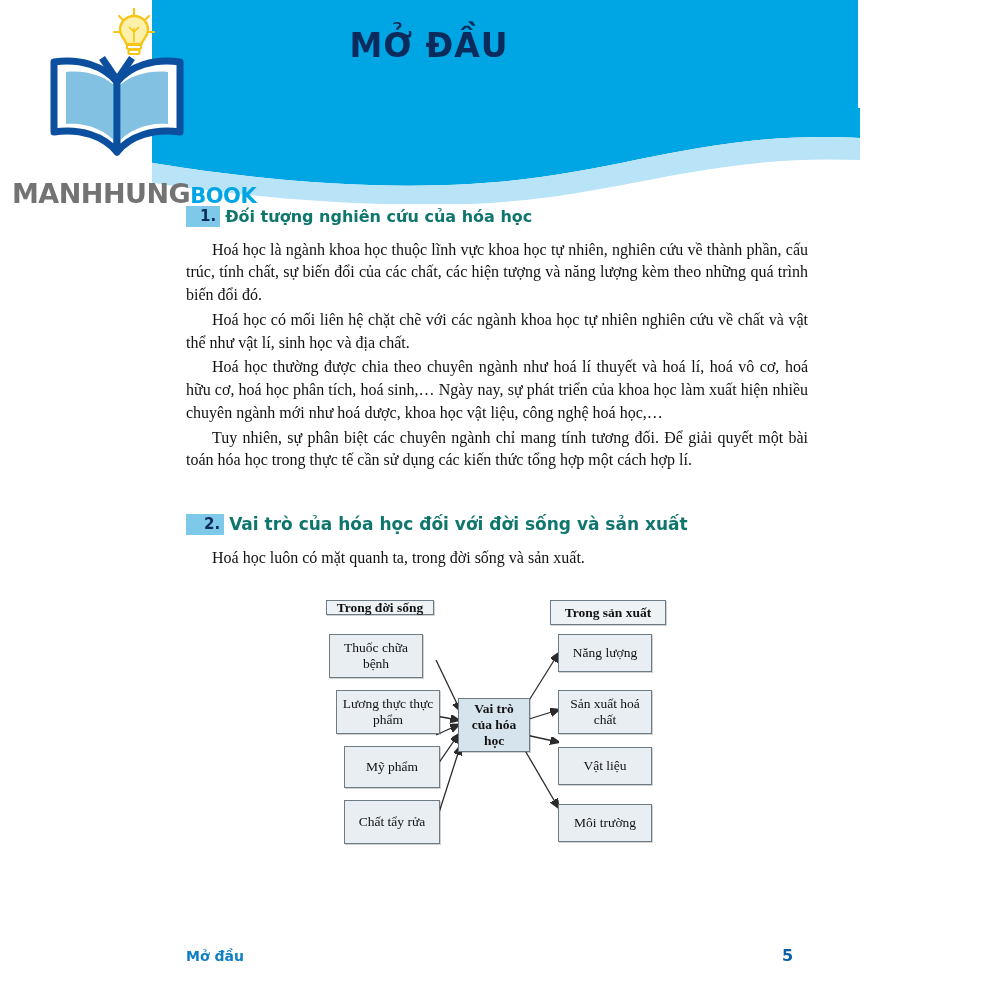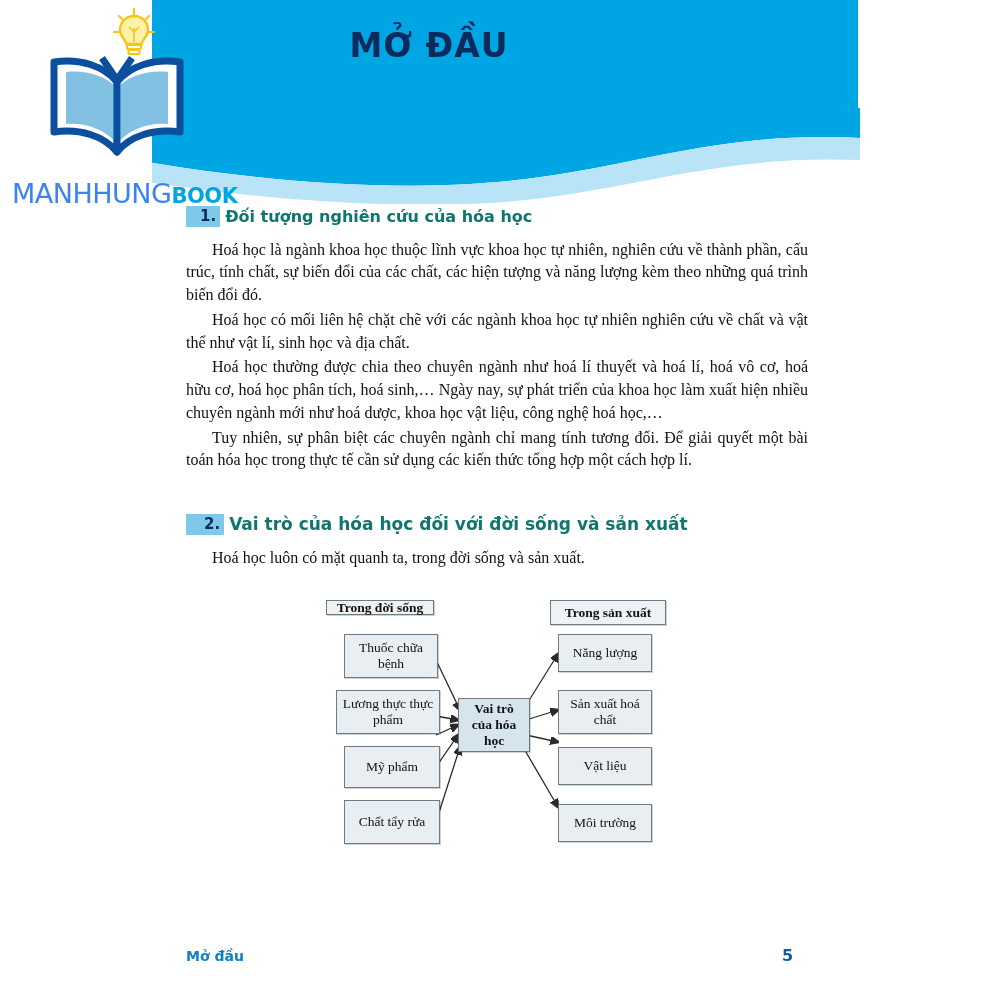--- a/index.html
+++ b/index.html
@@ -71,22 +71,22 @@
   .brand {
     position: absolute;
     left: 12px;
     top: 178px;
     font-family: "DejaVu Sans", sans-serif;
     font-size: 27px;
     letter-spacing: -0.5px;
     white-space: nowrap;
   }
   .brand .mh {
-    color: #3b82f6;
-    font-weight: 400;
+    color: #737373;
+    font-weight: 700;
   }
   .brand .bk {
     color: #00a5e3;
     font-weight: bold;
     font-size: 21px;
   }
 
   
   .content {
     position: absolute;
@@ -283,21 +283,21 @@
       <line x1="208" y1="143" x2="240" y2="150"></line>
       <line x1="205" y1="155" x2="240" y2="215"></line>
     </g>
   </svg>
 
   <div class="dbox head" style="left:8px; top:8px; width:108px; height:15px;">Trong đời sống</div>
   <div class="dbox head" style="left:232px; top:8px; width:116px; height:25px;">Trong sản xuất</div>
 
   <div class="dbox center" style="left:140px; top:106px; width:72px; height:54px; padding:0 4px;">Vai trò của hóa học</div>
 
-  <div class="dbox" style="left:26px; top:42px; width:94px; height:44px; padding:0 4px;">Thuốc chữa bệnh</div>
+  <div class="dbox" style="left:11px; top:42px; width:94px; height:44px; padding:0 4px;">Thuốc chữa bệnh</div>
   <div class="dbox" style="left:26px; top:154px; width:96px; height:42px; padding:0 4px;">Mỹ phẩm</div>
   <div class="dbox" style="left:18px; top:98px; width:104px; height:44px; padding:0 4px;">Lương thực thực phẩm</div>
   <div class="dbox" style="left:26px; top:208px; width:96px; height:44px; padding:0 4px;">Chất tẩy rửa</div>
 
   <div class="dbox" style="left:240px; top:42px; width:94px; height:38px; padding:0 4px;">Năng lượng</div>
   <div class="dbox" style="left:240px; top:98px; width:94px; height:44px; padding:0 4px;">Sản xuất hoá chất</div>
   <div class="dbox" style="left:240px; top:155px; width:94px; height:38px; padding:0 4px;">Vật liệu</div>
   <div class="dbox" style="left:240px; top:212px; width:94px; height:38px; padding:0 4px;">Môi trường</div>
 </div>
 

